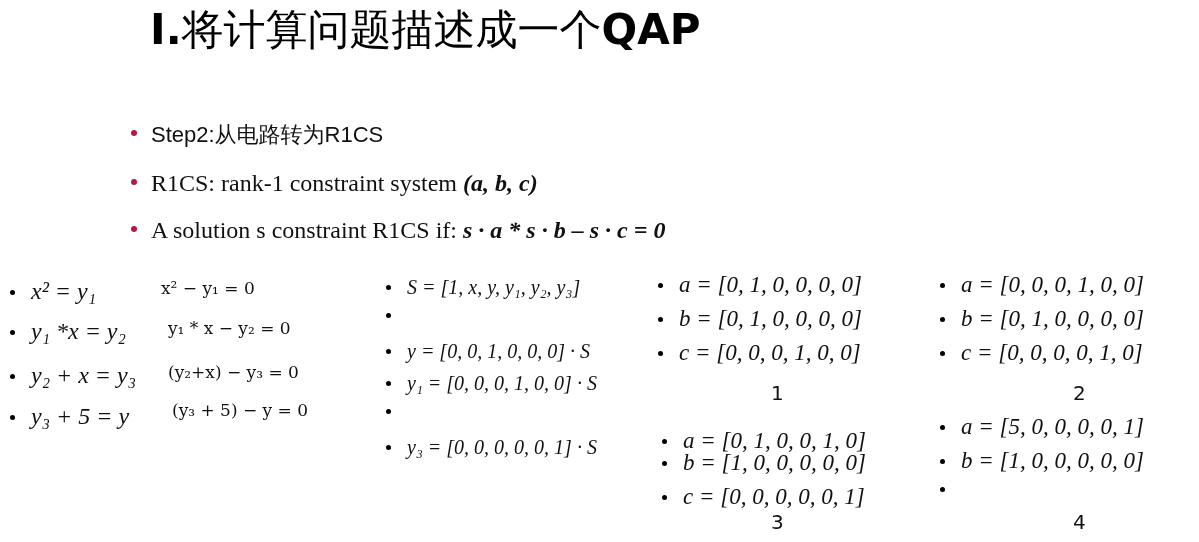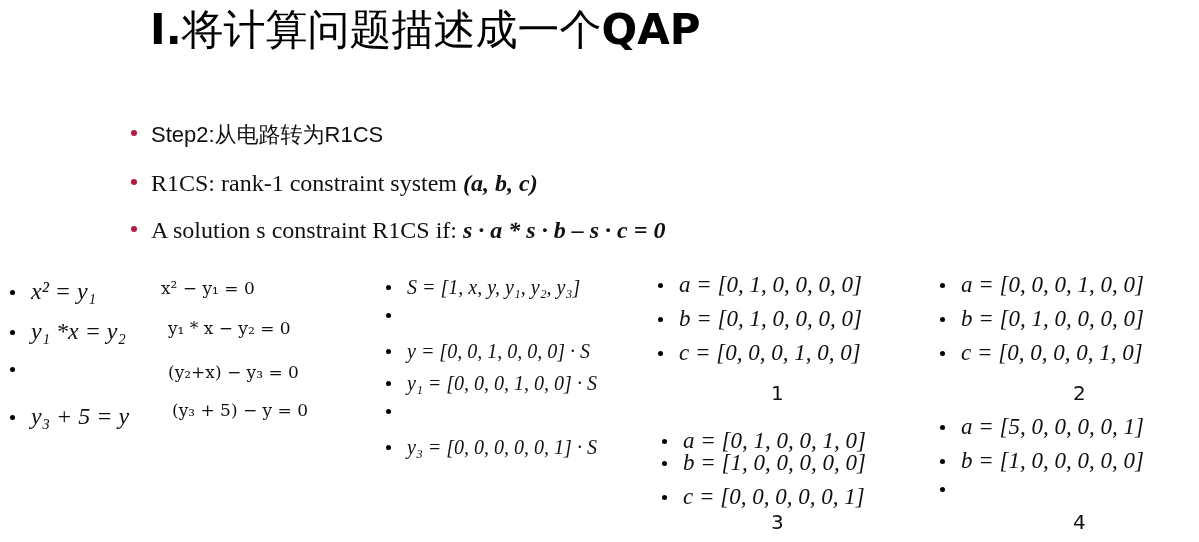--- a/index.html
+++ b/index.html
@@ -35,21 +35,21 @@
   <span class="bullet-red"></span><span>R1CS: rank-1 constraint system </span><span class="bi">(a, b, c)</span>
 </div>
 <div class="abs b3 serif">
   <span class="bullet-red"></span><span>A solution s constraint R1CS if:  </span><span class="bi">s ·   a * s ·   b – s ·   c = 0</span>
 </div>
 
 <div class="abs" style="left:10px; top:278px;"><span class="dot"></span><span class="eq">x² = y₁</span></div>
 <div class="abs rhs" style="left:161px; top:278px;">x² − y₁ = 0</div>
 <div class="abs" style="left:10px; top:318px;"><span class="dot"></span><span class="eq">y₁ *x = y₂</span></div>
 <div class="abs rhs" style="left:168px; top:318px;">y₁ * x − y₂ = 0</div>
-<div class="abs" style="left:10px; top:362px;"><span class="dot"></span></div>
+<div class="abs" style="left:10px; top:362px;"><span class="dot"></span><span class="eq">y₂ + x = y₃</span></div>
 <div class="abs rhs" style="left:168px; top:362px;">(y₂+x) − y₃ = 0</div>
 <div class="abs" style="left:10px; top:403px;"><span class="dot"></span><span class="eq">y₃ + 5 = y</span></div>
 <div class="abs rhs" style="left:172px; top:400px;">(y₃ + 5) − y = 0</div>
 
 <div class="abs" style="left:386px; top:276px;"><span class="dot"></span><span class="vec" style="font-size:20px">S = [1, x, y, y₁, y₂, y₃]</span></div>
 <div class="abs" style="left:386px; top:308px;"><span class="dot"></span></div>
 <div class="abs" style="left:386px; top:340px;"><span class="dot"></span><span class="vec" style="font-size:20px">y = [0, 0, 1, 0, 0, 0] ·    S</span></div>
 <div class="abs" style="left:386px; top:372px;"><span class="dot"></span><span class="vec" style="font-size:20px">y₁ = [0, 0, 0, 1, 0, 0] ·    S</span></div>
 <div class="abs" style="left:386px; top:404px;"><span class="dot"></span></div>
 <div class="abs" style="left:386px; top:436px;"><span class="dot"></span><span class="vec" style="font-size:20px">y₃ = [0, 0, 0, 0, 0, 1] ·    S</span></div>

